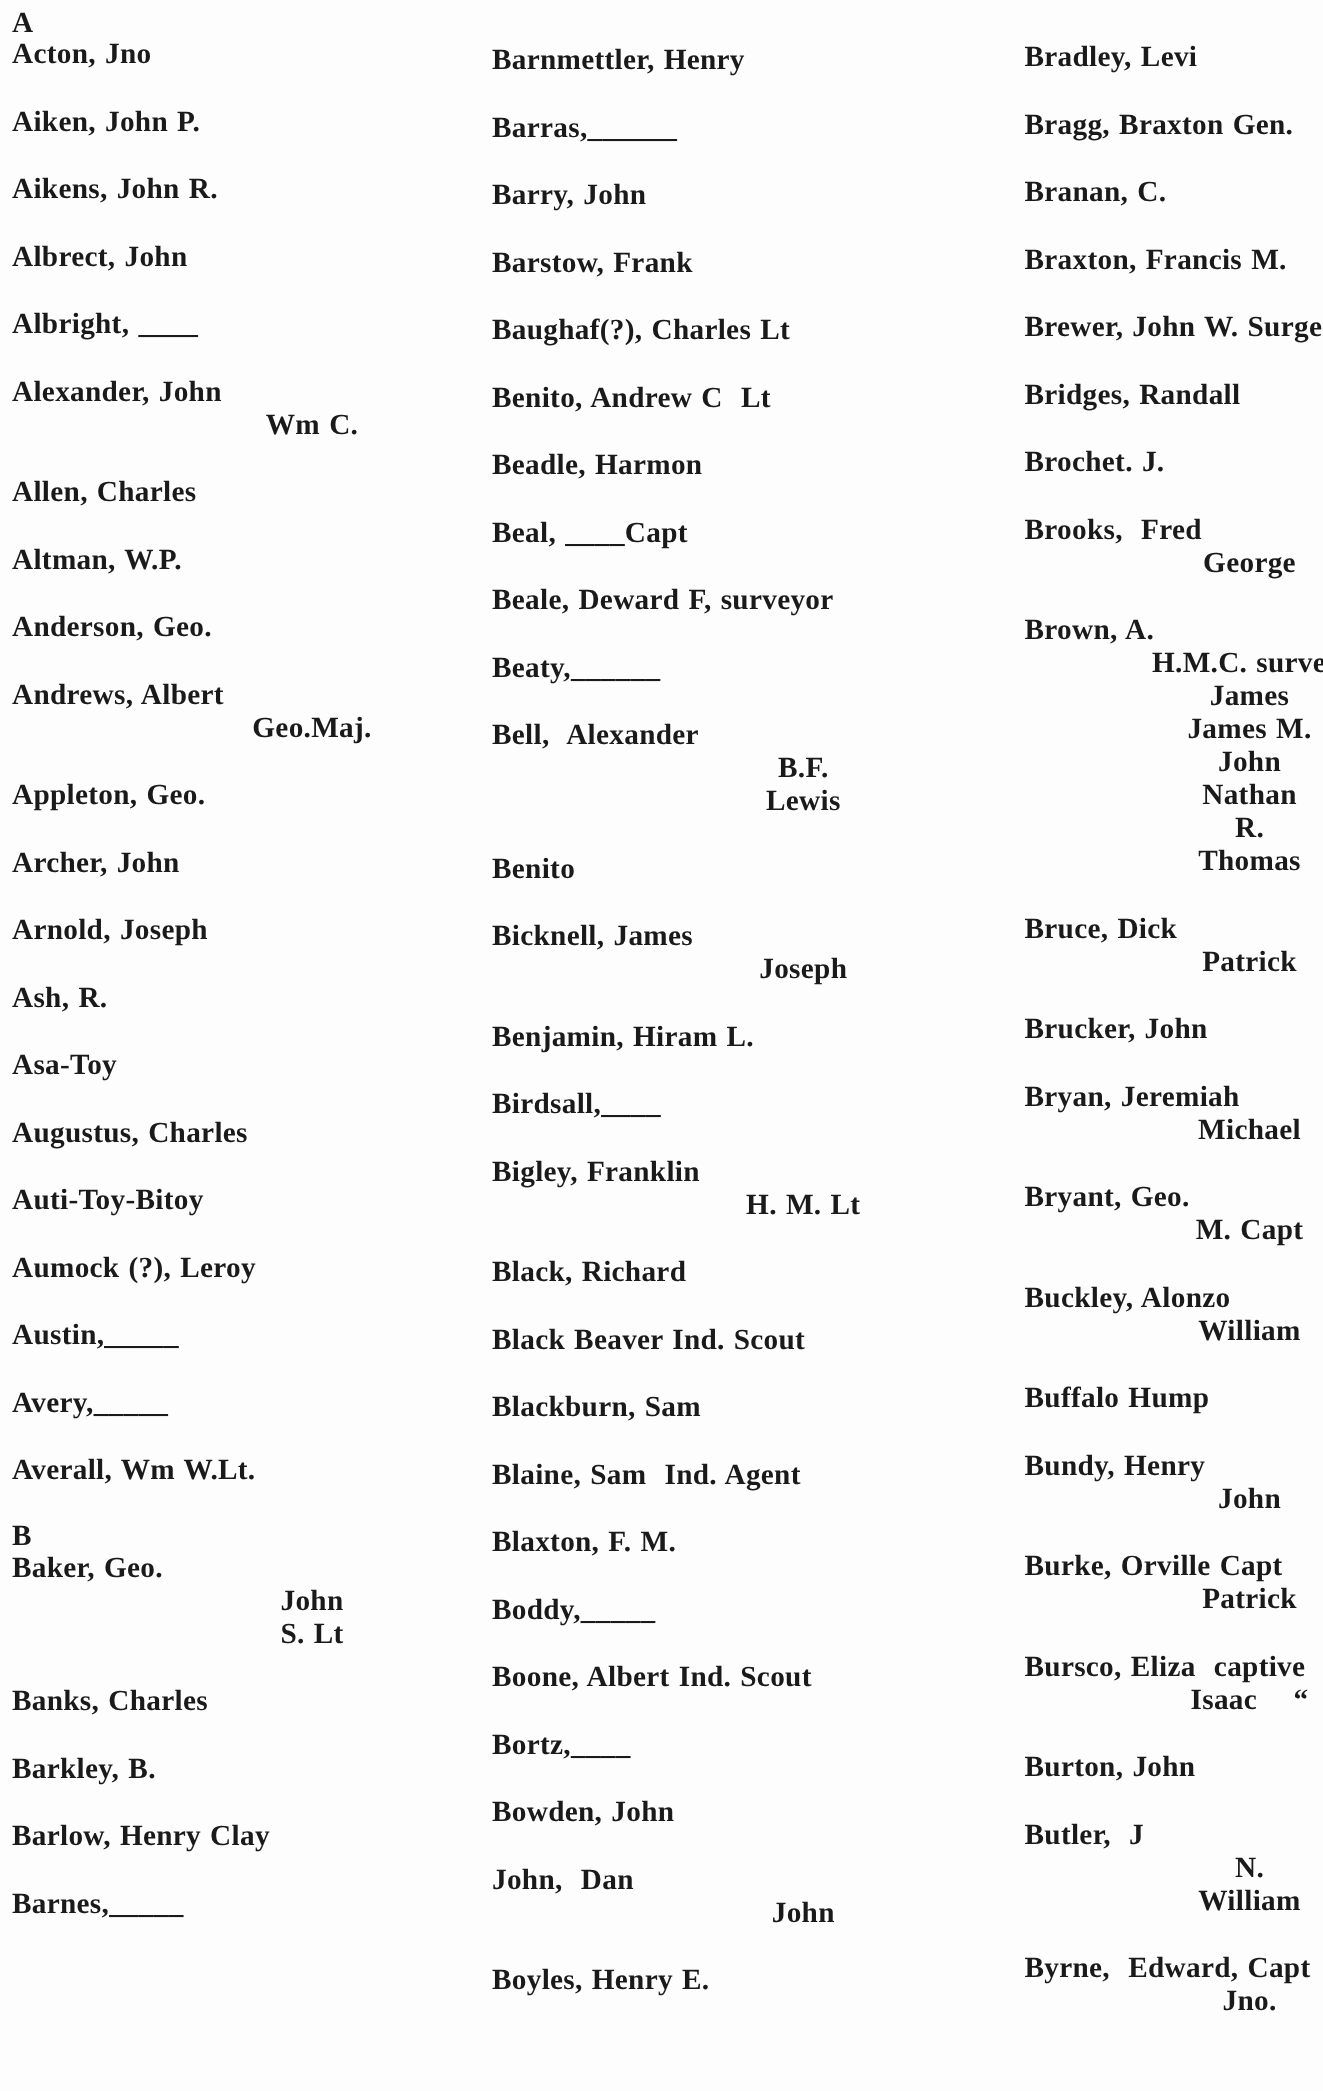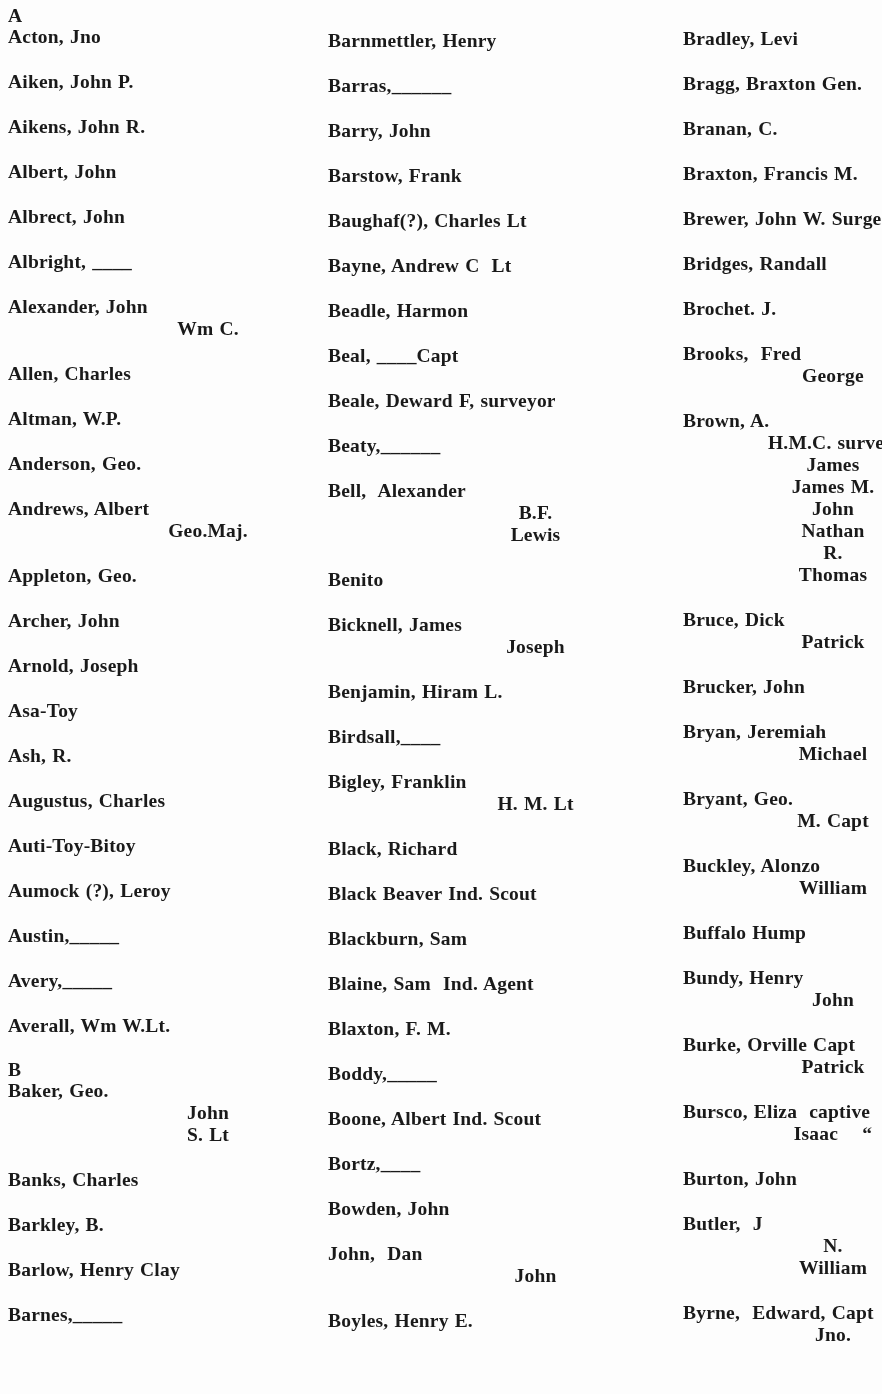--- a/index.html
+++ b/index.html
@@ -36,53 +36,52 @@
 </style>
 </head>
 <body>
 
 <div class="page">
   <div class="col col-0">
       <div class="section">A</div>
       <div class="entry"><div class="main">Acton, Jno</div></div>
       <div class="entry"><div class="main">Aiken, John P.</div></div>
       <div class="entry"><div class="main">Aikens, John R.</div></div>
-      <div class="entry"><div class="main">Albert, John</div></div>
       <div class="entry"><div class="main">Albrect, John</div></div>
       <div class="entry"><div class="main">Albright, ____</div></div>
       <div class="entry"><div class="main">Alexander, John</div><div class="sub">Wm C.</div></div>
       <div class="entry"><div class="main">Allen, Charles</div></div>
       <div class="entry"><div class="main">Altman, W.P.</div></div>
       <div class="entry"><div class="main">Anderson, Geo.</div></div>
       <div class="entry"><div class="main">Andrews, Albert</div><div class="sub">Geo.Maj.</div></div>
       <div class="entry"><div class="main">Appleton, Geo.</div></div>
       <div class="entry"><div class="main">Archer, John</div></div>
       <div class="entry"><div class="main">Arnold, Joseph</div></div>
+      <div class="entry"><div class="main">Ash, R.</div></div>
       <div class="entry"><div class="main">Asa-Toy</div></div>
-      <div class="entry"><div class="main">Ash, R.</div></div>
       <div class="entry"><div class="main">Augustus, Charles</div></div>
       <div class="entry"><div class="main">Auti-Toy-Bitoy</div></div>
       <div class="entry"><div class="main">Aumock (?), Leroy</div></div>
       <div class="entry"><div class="main">Austin,_____</div></div>
       <div class="entry"><div class="main">Avery,_____</div></div>
       <div class="entry"><div class="main">Averall, Wm W.Lt.</div></div>
       <div class="section">B</div>
       <div class="entry"><div class="main">Baker, Geo.</div><div class="sub">John</div><div class="sub">S. Lt</div></div>
       <div class="entry"><div class="main">Banks, Charles</div></div>
       <div class="entry gap-before"><div class="main">Barkley, B.</div></div>
       <div class="entry"><div class="main">Barlow, Henry Clay</div></div>
       <div class="entry"><div class="main">Barnes,_____</div></div>
     </div>
   <div class="col col-1">
       <div class="entry"><div class="main">Barnmettler, Henry</div></div>
       <div class="entry"><div class="main">Barras,______</div></div>
       <div class="entry"><div class="main">Barry, John</div></div>
       <div class="entry"><div class="main">Barstow, Frank</div></div>
       <div class="entry"><div class="main">Baughaf(?), Charles Lt</div></div>
-      <div class="entry"><div class="main">Bayne, Andrew C  Lt</div></div>
+      <div class="entry"><div class="main">Benito, Andrew C  Lt</div></div>
       <div class="entry"><div class="main">Beadle, Harmon</div></div>
       <div class="entry"><div class="main">Beal, ____Capt</div></div>
       <div class="entry"><div class="main">Beale, Deward F, surveyor</div></div>
       <div class="entry"><div class="main">Beaty,______</div></div>
       <div class="entry"><div class="main">Bell,  Alexander</div><div class="sub">B.F.</div><div class="sub">Lewis</div></div>
       <div class="entry"><div class="main">Benito</div></div>
       <div class="entry"><div class="main">Bicknell, James</div><div class="sub">Joseph</div></div>
       <div class="entry"><div class="main">Benjamin, Hiram L.</div></div>
       <div class="entry"><div class="main">Birdsall,____</div></div>
       <div class="entry"><div class="main">Bigley, Franklin</div><div class="sub">H. M. Lt</div></div>

